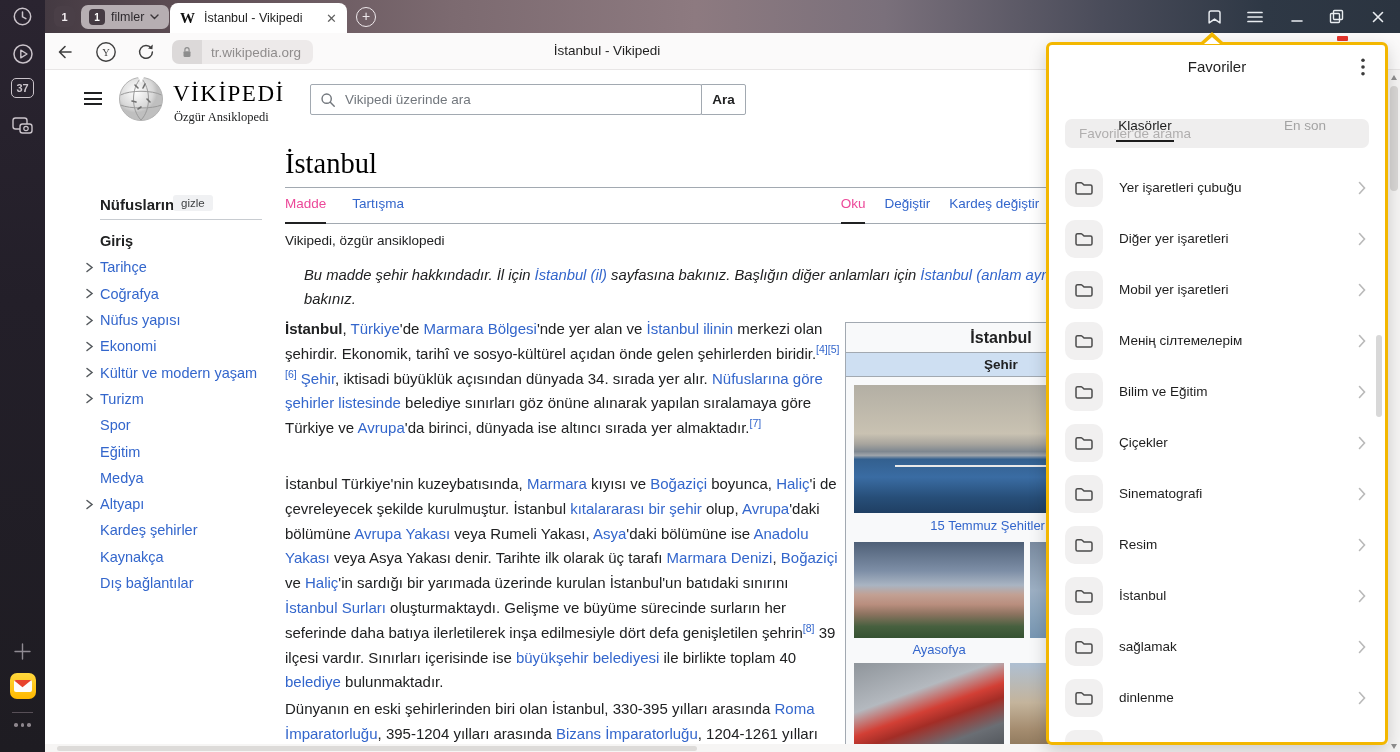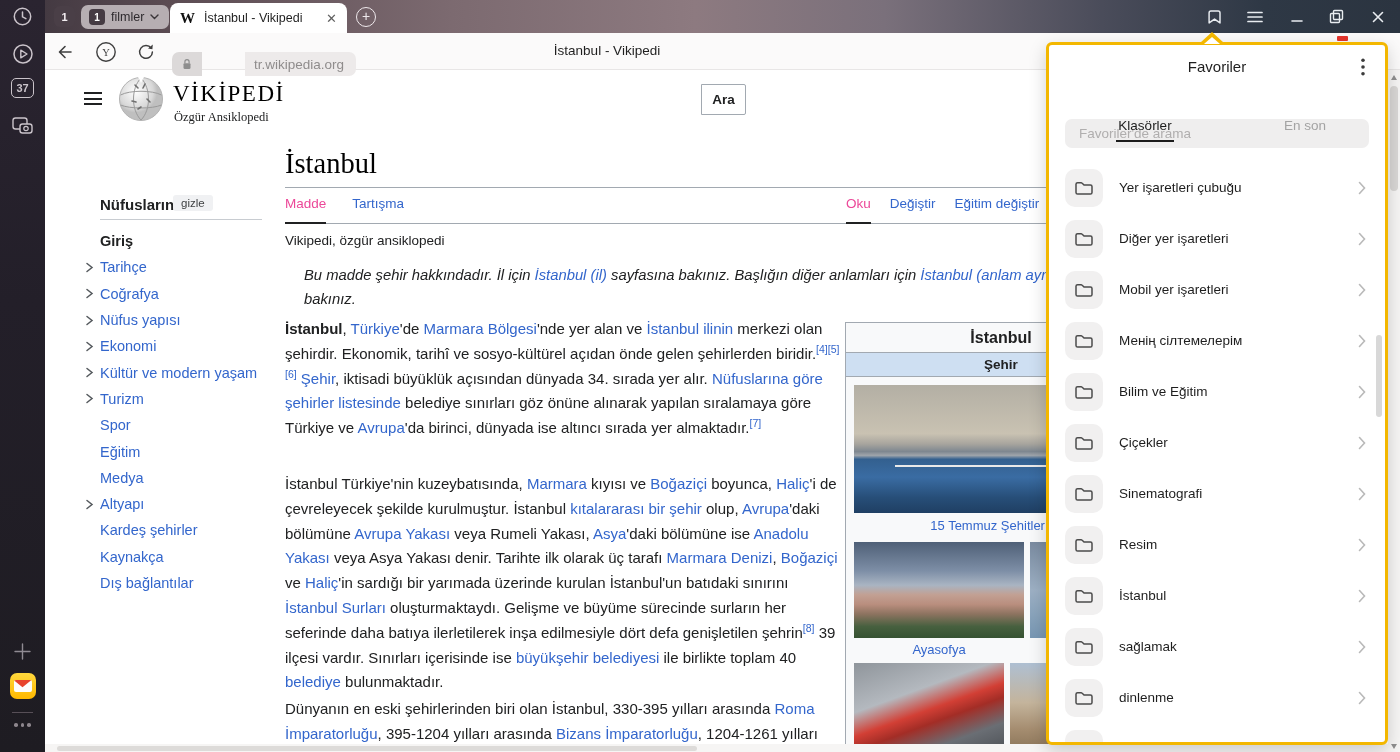--- a/index.html
+++ b/index.html
@@ -26,21 +26,21 @@
     color:#efe9ec;font-size:14px;line-height:17px;text-align:center;}
   .tb-icons{position:absolute;right:0;top:0;height:33px;display:flex;align-items:center;}
   .tb-ic{width:24px;height:24px;display:flex;align-items:center;justify-content:center;}
   .i-fav{margin-right:16px;} .i-menu{margin-right:18px;} .i-min{margin-right:15px;} .i-max{margin-right:18px;} .i-close{margin-right:10px;}
 
   
   .addr{position:absolute;left:45px;top:33px;width:1355px;height:37px;background:#fbfafa;
     border-bottom:1px solid #e8e6e6;z-index:2;}
   .addr .nav{position:absolute;top:6px;width:26px;height:26px;display:flex;align-items:center;justify-content:center;}
   .n-back{left:7px;} .n-y{left:48px;} .n-re{left:88px;}
-  .urlpill{position:absolute;left:127px;top:19px;height:24px;display:flex;gap:43px;}
+  .urlpill{position:absolute;left:127px;top:7px;height:24px;display:flex;}
   .lockbox{width:30px;background:#dcd9d9;border-radius:7px 0 0 7px;display:flex;align-items:center;justify-content:center;}
   .urlbox{background:#edeaea;border-radius:0 7px 7px 0;display:flex;align-items:center;padding:0 12px 0 9px;
     font-size:13.5px;color:#8f8c8c;}
   .pgtitle{position:absolute;left:0;top:10px;width:1124px;text-align:center;font-size:13.5px;color:#1f1f1f;}
   .red-sliver{position:absolute;left:1292px;top:3px;width:11px;height:5px;background:#e5342c;border-radius:1px;}
 
   
   .sidebar{position:absolute;left:0;top:0;width:45px;height:752px;z-index:4;
     background:linear-gradient(180deg,#2a2430 0%,#231f29 40%,#1e1c22 100%);}
   .sb-ic{position:absolute;left:0;width:45px;display:flex;justify-content:center;}
@@ -297,20 +297,27 @@
           </defs>
         <circle cx="24" cy="24" r="21.5" fill="url(#glg)" stroke="#b3b3b3"></circle>
         <path d="M24 3 C14 13 14 35 24 45 M24 3 C34 13 34 35 24 45 M3.5 20 C13 15 35 15 44.5 20 M3.5 30 C13 34 35 34 44.5 30" stroke="#9a9a9a" stroke-width="1" fill="none"></path>
         <path d="M18 10 l3 3 M28 9 l-2 4 M15 26 l4 1 M30 24 l3 3 M21 34 l3-2" stroke="#6f6f6f" stroke-width="1.6" stroke-linecap="round"></path>
         <path d="M20 0 L28 0 L24 8 Z" fill="#fff"></path>
       </svg>
     </span>
     <div class="wordmark">VİKİPEDİ</div>
     <div class="tagline">Özgür Ansiklopedi</div>
 
+    <div class="wsearch">
+      <svg width="16" height="16" viewBox="0 0 18 18">
+        <circle cx="7.5" cy="7.5" r="5.2" stroke="#72777d" stroke-width="1.6" fill="none"></circle>
+        <path d="M11.6 11.6 L16 16" stroke="#72777d" stroke-width="1.6" stroke-linecap="round"></path>
+      </svg>
+      <input placeholder="Vikipedi üzerinde ara" style="">
+    </div>
     <div class="arabtn">Ara</div>
 
     <div class="toc-title">Nüfuslarına</div>
     <div class="gizle">gizle</div>
     <div class="toc-divider"></div>
     <div class="toc-list">
 
         <div class="toc-row">
           <span class="toc-chev">
             <svg width="9" height="11" viewBox="0 0 9 11">
@@ -443,21 +450,21 @@
     <div class="a-tabs">
       <div class="grp">
 
       <span class="atab active">Madde</span>
           <span class="atab">Tartışma</span>
         </div>
       <div class="grp r">
 
       <span class="atab active">Oku</span>
           <span class="atab">Değiştir</span>
-          <span class="atab">Eğitim değiştir</span>
+          <span class="atab">Kardeş değiştir</span>
           <span class="atab">Geçmişi</span>
         </div>
     </div>
     <div class="a-sub">Vikipedi, özgür ansiklopedi</div>
 
     <div class="hatnote"><span>Bu madde şehir hakkındadır. İl için </span><a class="link">İstanbul (il)</a><span> sayfasına bakınız. Başlığın diğer anlamları için </span><a class="link">İstanbul (anlam ayrı</a><br><span>bakınız.</span></div>
     <div class="para p1"><b class="b">İstanbul</b><span>, </span><a class="link">Türkiye</a><span>'de </span><a class="link">Marmara Bölgesi</a><span>'nde yer alan ve </span><a class="link">İstanbul ilinin</a><span> merkezi olan şehirdir. Ekonomik, tarihî ve sosyo-kültürel açıdan önde gelen şehirlerden biridir.</span><sup class="sup">[4][5][6]</sup><span> </span><a class="link">Şehir</a><span>, iktisadi büyüklük açısından dünyada 34. sırada yer alır. </span><a class="link">Nüfuslarına göre şehirler listesinde</a><span> belediye sınırları göz önüne alınarak yapılan sıralamaya göre Türkiye ve </span><a class="link">Avrupa</a><span>'da birinci, dünyada ise altıncı sırada yer almaktadır.</span><sup class="sup">[7]</sup></div>
     <div class="para p2"><span>İstanbul Türkiye'nin kuzeybatısında, </span><a class="link">Marmara</a><span> kıyısı ve </span><a class="link">Boğaziçi</a><span> boyunca, </span><a class="link">Haliç</a><span>'i de çevreleyecek şekilde kurulmuştur. İstanbul </span><a class="link">kıtalararası bir şehir</a><span> olup, </span><a class="link">Avrupa</a><span>'daki bölümüne </span><a class="link">Avrupa Yakası</a><span> veya Rumeli Yakası, </span><a class="link">Asya</a><span>'daki bölümüne ise </span><a class="link">Anadolu Yakası</a><span> veya Asya Yakası denir. Tarihte ilk olarak üç tarafı </span><a class="link">Marmara Denizi</a><span>, </span><a class="link">Boğaziçi</a><span> ve </span><a class="link">Haliç</a><span>'in sardığı bir yarımada üzerinde kurulan İstanbul'un batıdaki sınırını </span><a class="link">İstanbul Surları</a><span> oluşturmaktaydı. Gelişme ve büyüme sürecinde surların her seferinde daha batıya ilerletilerek inşa edilmesiyle dört defa genişletilen şehrin</span><sup class="sup">[8]</sup><span> 39 ilçesi vardır. Sınırları içerisinde ise </span><a class="link">büyükşehir belediyesi</a><span> ile birlikte toplam 40 </span><a class="link">belediye</a><span> bulunmaktadır.</span></div>
     <div class="para p3"><span>Dünyanın en eski şehirlerinden biri olan İstanbul, 330-395 yılları arasında </span><a class="link">Roma İmparatorluğu</a><span>, 395-1204 yılları arasında </span><a class="link">Bizans İmparatorluğu</a><span>, 1204-1261 yılları</span></div>
 

